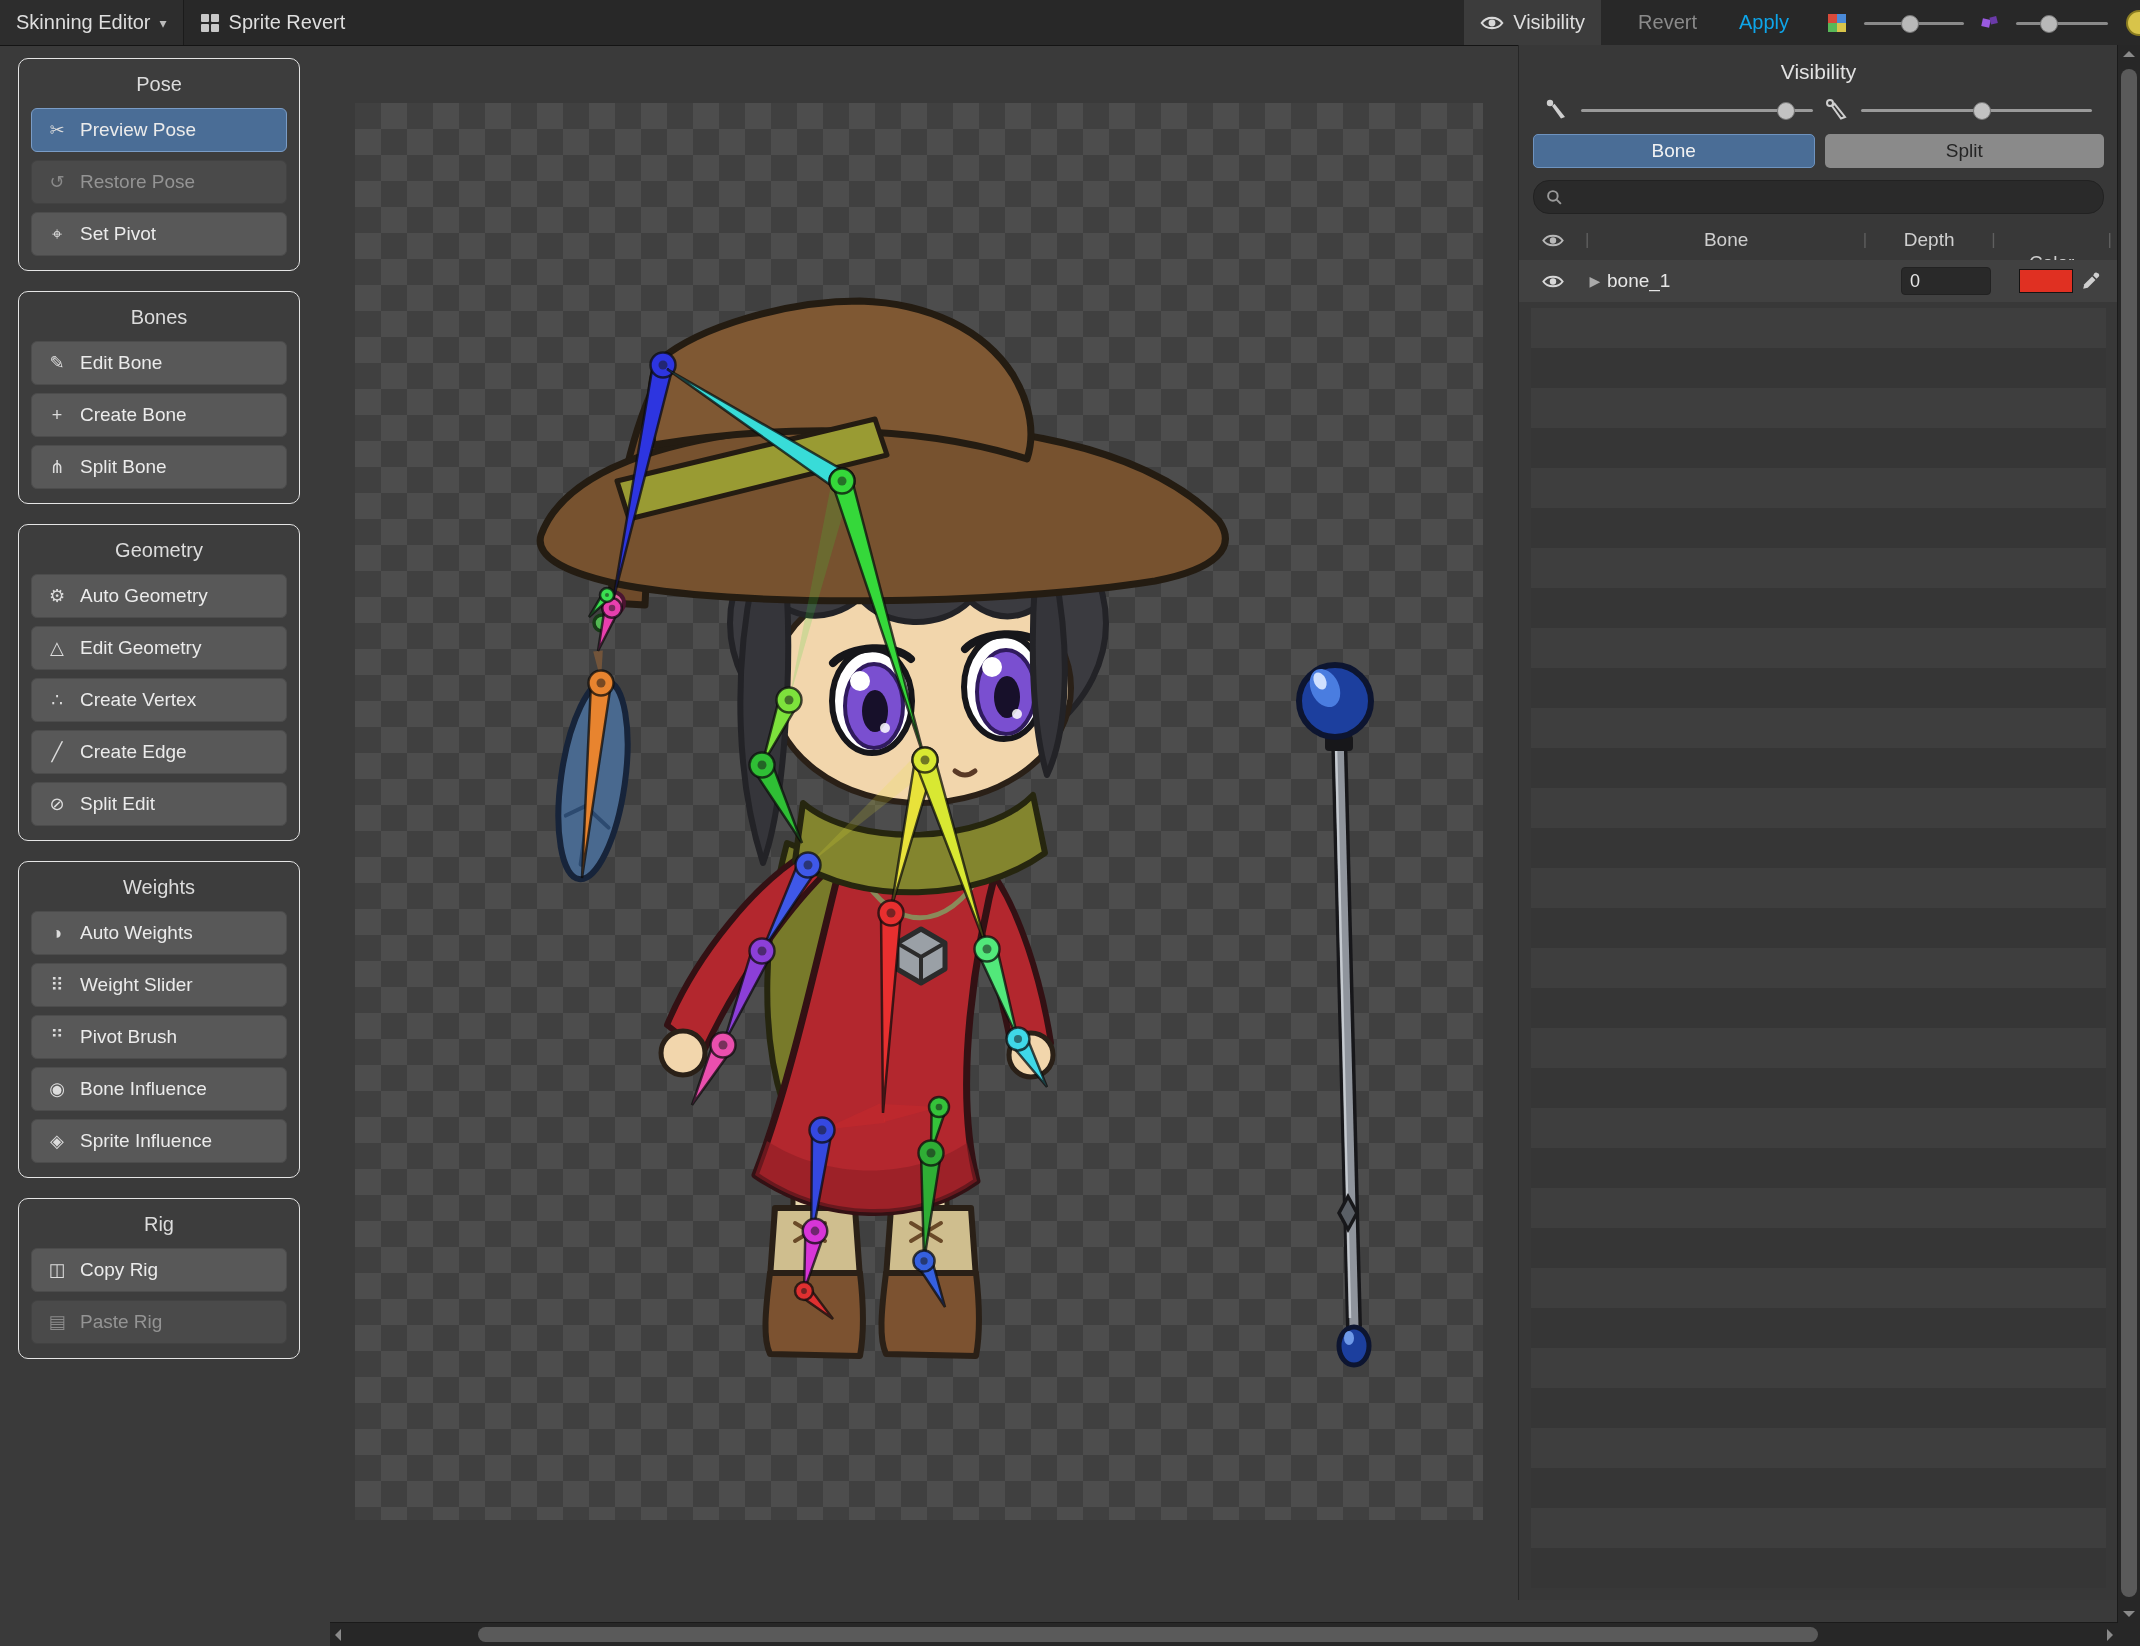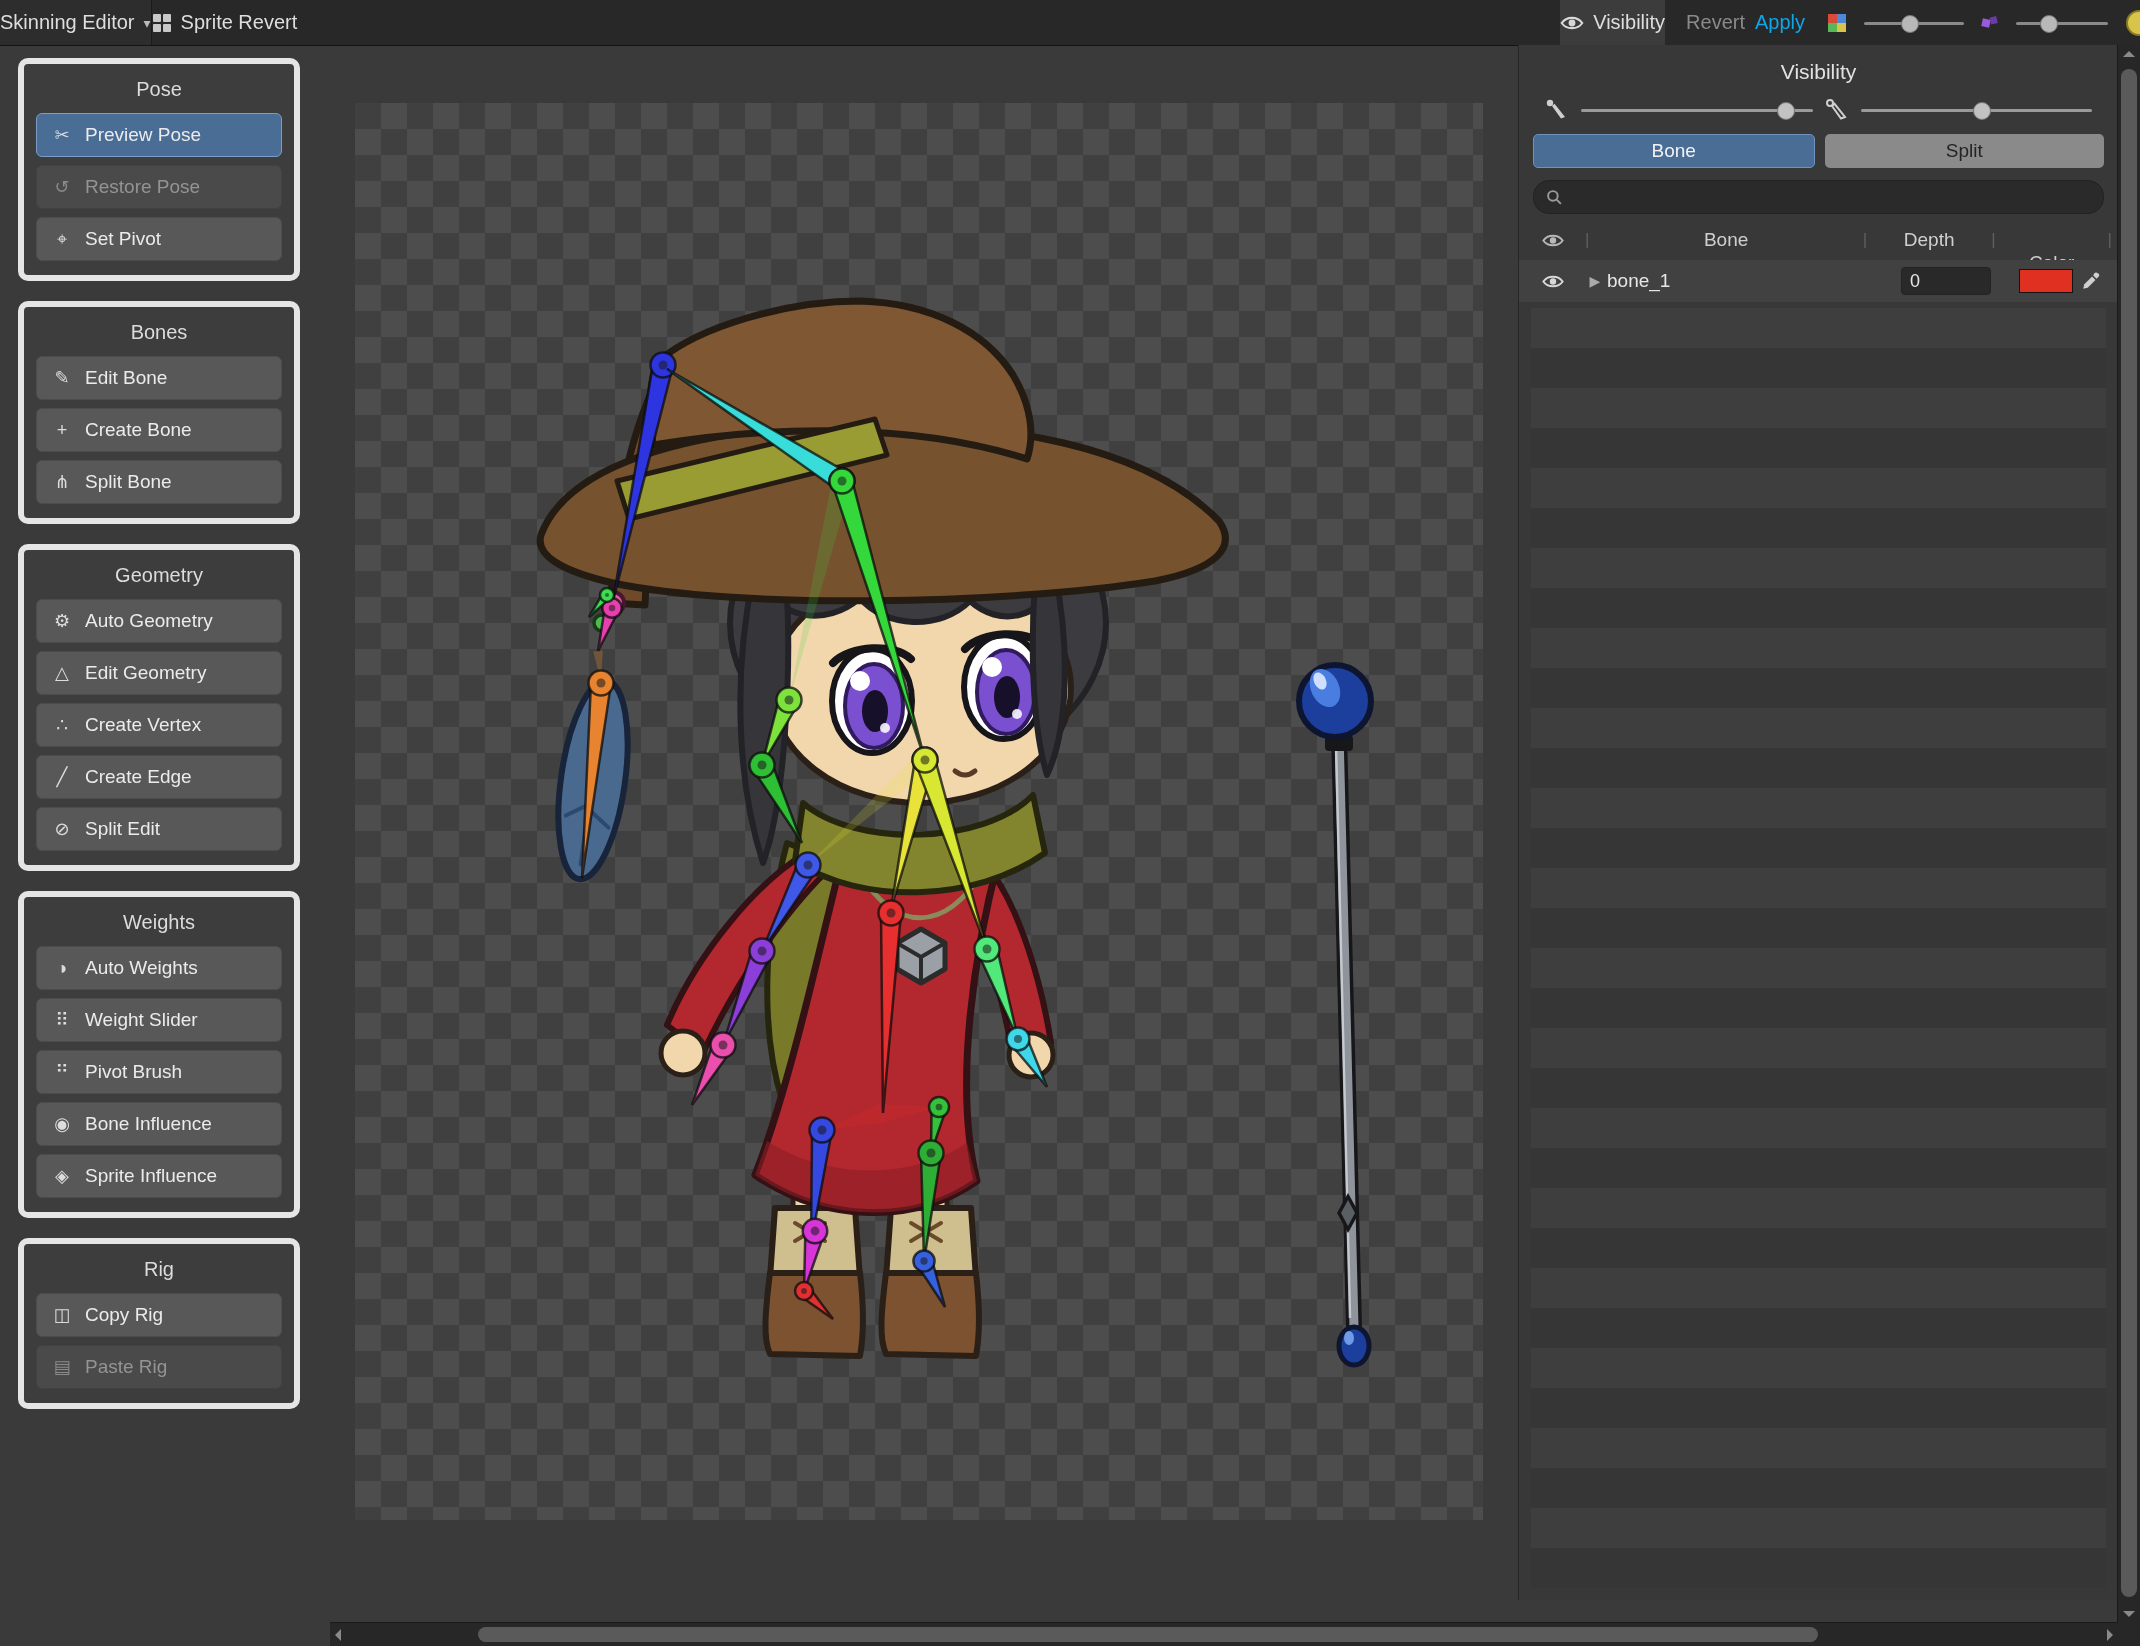--- a/index.html
+++ b/index.html
@@ -2,36 +2,36 @@
 <html><head>
 <meta charset="utf-8">
 <style>
   html,body{margin:0;padding:0;background:#2b2b2b;}
   .window{position:relative;width:2140px;height:1646px;background:#3a3a3a;overflow:hidden;
           font-family:"Liberation Sans","DejaVu Sans",sans-serif;color:#e0e0e0;-webkit-font-smoothing:antialiased;}
   
   .toolbar{position:absolute;top:0;left:0;right:0;height:45px;background:#282828;border-bottom:1px solid #141414;
            display:flex;justify-content:space-between;align-items:stretch;font-size:20px;}
   .tb-left,.tb-right{display:flex;align-items:stretch;}
-  .tb-item,.tb-menu{display:flex;align-items:center;gap:9px;padding:0 0;color:#dedede;cursor:default;text-align:center;}
+  .tb-item,.tb-menu{display:flex;align-items:center;gap:9px;padding:0 16px;color:#dedede;cursor:default;text-align:center;}
   .tb-menu{border-right:1px solid #1b1b1b;background:#2d2d2d;}
   .tb-menu .caret{font-size:14px;color:#bbb;}
   .tb-item.active{background:#3c3c3c;}
   .tb-item.disabled{color:#8a8a8a;}
   .tb-sep{width:1px;background:#1b1b1b;}
   .tb-right{align-items:center;gap:10px;padding-right:0;}
   .tb-slider{position:relative;width:100px;height:20px;margin:0 6px;}
   .tb-slider .track{position:absolute;left:0;right:0;top:9px;height:3px;background:#8a8a8a;border-radius:2px;}
   .tb-slider .thumb{position:absolute;top:2px;width:16px;height:16px;border-radius:50%;background:#b8b8b8;border:1px solid #777;}
   .mini-ico{display:inline-flex;align-items:center;justify-content:center;}
   .half-ico{width:14px;height:26px;overflow:hidden;margin-left:2px;}
   .half-ico i{display:block;width:26px;height:26px;border-radius:50%;background:#d8c44a;border:2px solid #8a7c20;box-sizing:border-box;}
   
   .left-panel{position:absolute;left:18px;top:58px;width:282px;display:flex;flex-direction:column;gap:20px;}
-  .lp-group{background:#3d3d3d;border:6px solid #e5e5e5;border-radius:10px;padding:12px 12px 14px;box-sizing:border-box;}
+  .lp-group{background:#3d3d3d;border:1px solid #e5e5e5;border-radius:10px;padding:12px 12px 14px;box-sizing:border-box;}
   .lp-title{text-align:center;font-size:20px;color:#dcdcdc;margin:2px 0 12px;}
   .lp-btn{display:flex;align-items:center;gap:10px;width:100%;height:44px;margin-top:8px;padding:0 12px;box-sizing:border-box;
           background:#585858;border:1px solid #4c4c4c;border-radius:6px;color:#ebebeb;font-size:19px;font-family:inherit;cursor:pointer;text-align:left;}
   .lp-btn:first-of-type{margin-top:0;}
   .lp-ico{width:26px;text-align:center;font-size:18px;color:#dcdcdc;flex:none;}
   .lp-label{white-space:nowrap;}
   .lp-btn.selected{background:#4a6d96;border-color:#7a9cc6;}
   .lp-btn.disabled{background:#4a4a4a;color:#949494;border-color:#424242;}
   .lp-btn.disabled .lp-ico{color:#8a8a8a;}
   

